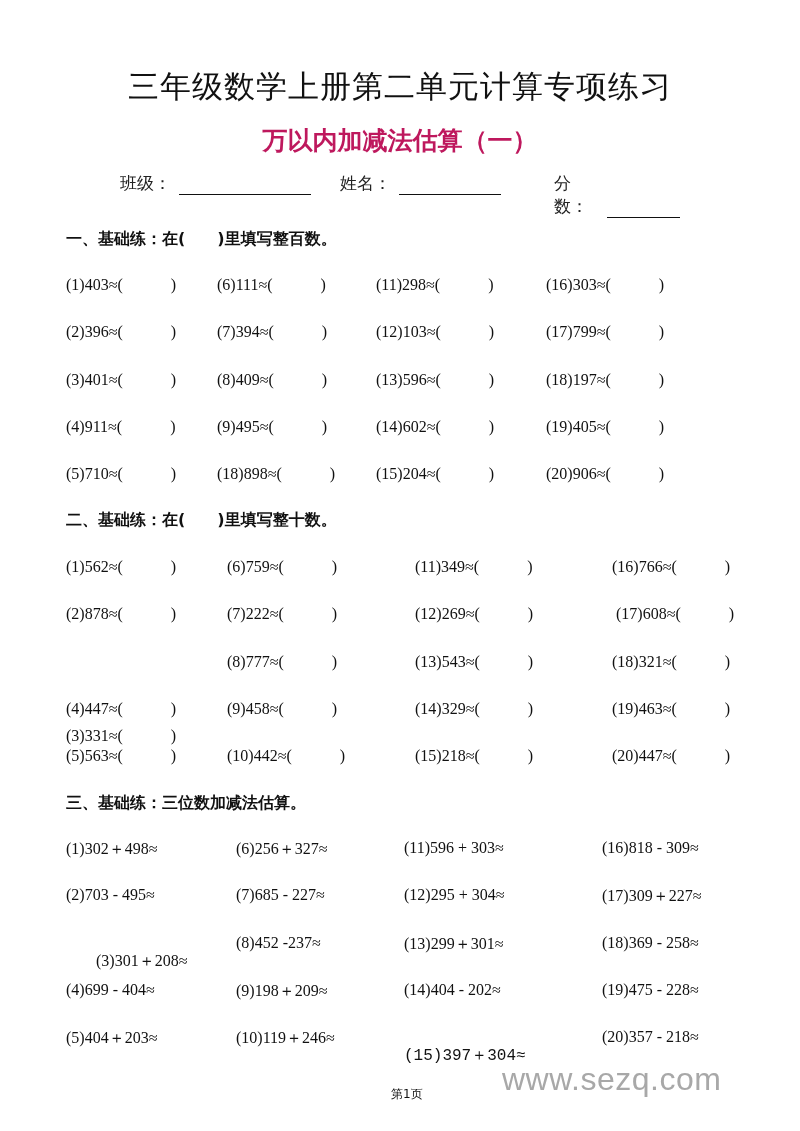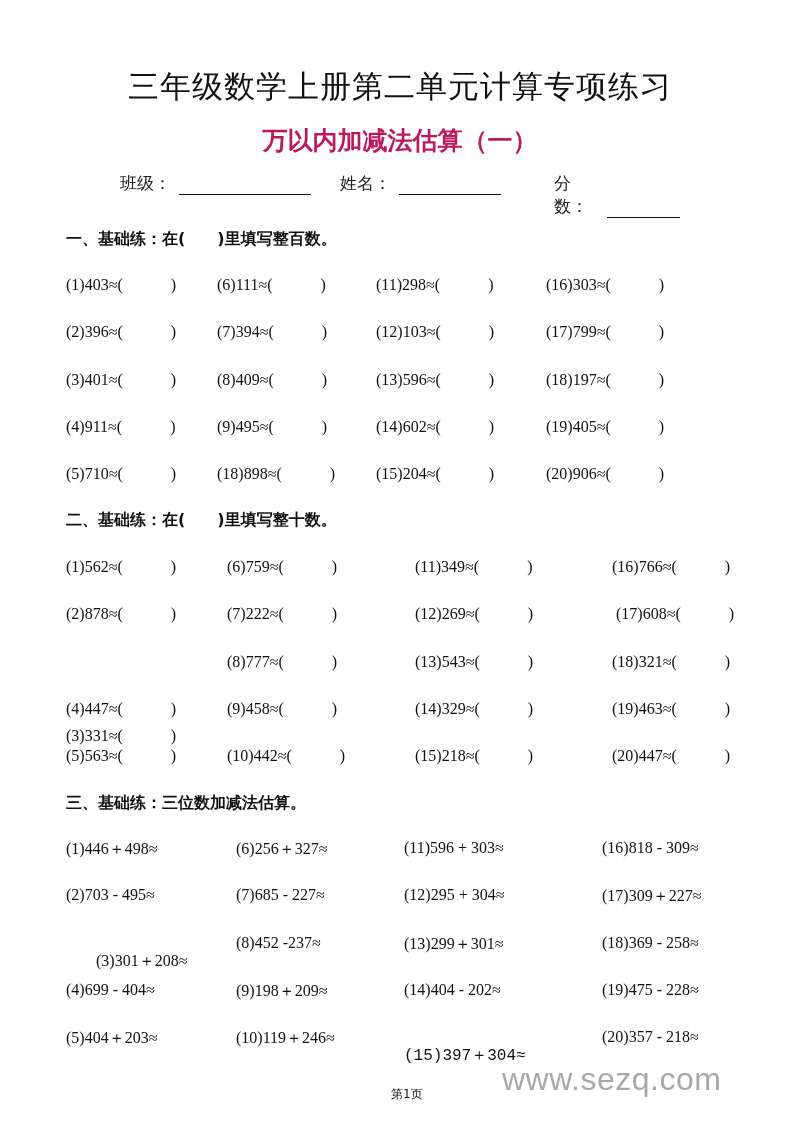--- a/index.html
+++ b/index.html
@@ -103,21 +103,21 @@
     <div class="item" style="left: 415px; top: 746.2px;">(15)218≈(　　　)</div>
     <div class="item" style="left: 612px; top: 557px;">(16)766≈(　　　)</div>
     <div class="item" style="left: 616px; top: 604.3px; text-align: right;">(17)608≈(　　　)</div>
     <div class="item" style="left: 612px; top: 651.6px;">(18)321≈(　　　)</div>
     <div class="item" style="left: 612px; top: 698.9px;">(19)463≈(　　　)</div>
     <div class="item" style="left: 612px; top: 746.2px;">(20)447≈(　　　)</div>
   </div>
 
 <div class="section-heading" style="top:793px;">三、基础练：三位数加减法估算。</div>
 <div id="sec2">
-    <div class="item" style="left: 66px; top: 839px;">(1)446＋498≈</div>
+    <div class="item" style="left: 66px; top: 839px;">(1)302＋498≈</div>
     <div class="item" style="left: 66px; top: 886.3px;">(2)703 - 495≈</div>
     <div class="item" style="left: 66px; top: 951px; margin-left: 30px;">(3)301＋208≈</div>
     <div class="item" style="left: 66px; top: 980.9px;">(4)699 - 404≈</div>
     <div class="item" style="left: 66px; top: 1028.2px;">(5)404＋203≈</div>
     <div class="item" style="left: 236px; top: 839px;">(6)256＋327≈</div>
     <div class="item" style="left: 236px; top: 886.3px;">(7)685 - 227≈</div>
     <div class="item" style="left: 236px; top: 933.6px;">(8)452 -237≈</div>
     <div class="item" style="left: 236px; top: 980.9px;">(9)198＋209≈</div>
     <div class="item" style="left: 236px; top: 1028.2px;">(10)119＋246≈</div>
     <div class="item" style="left: 404px; top: 839px;">(11)596 + 303≈</div>

